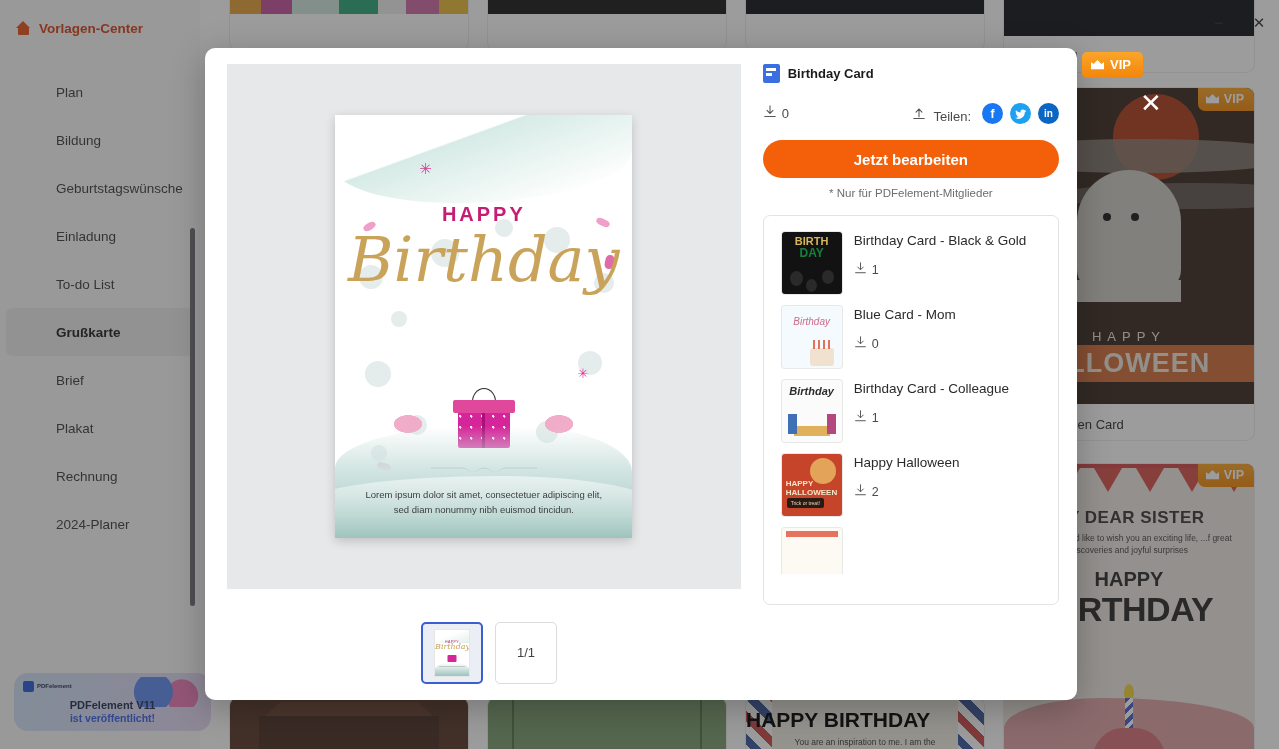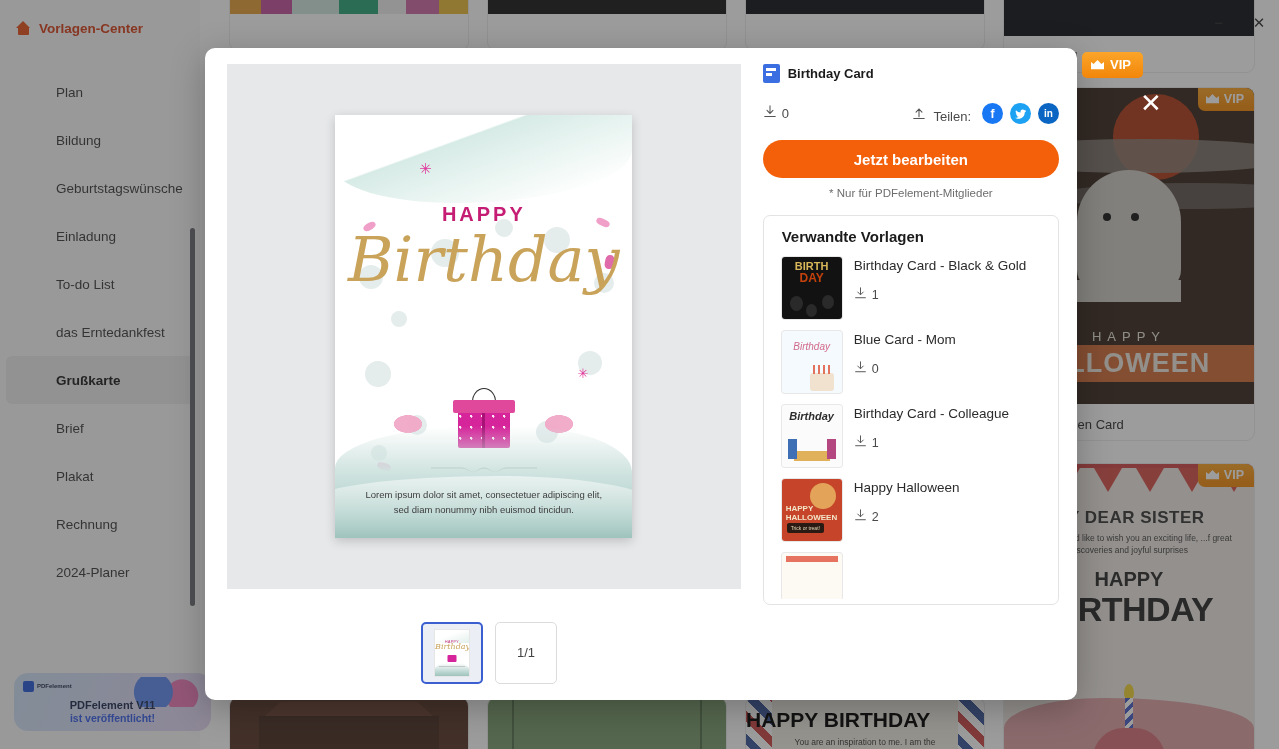--- a/index.html
+++ b/index.html
@@ -198,21 +198,21 @@
   .rel-list { overflow: hidden; height: calc(100% - 30px); }
   .rel-item { display: flex; gap: 12px; padding: 4px 14px 8px 18px; }
   .rel-thumb { width: 60px; height: 62px; border-radius: 3px; overflow: hidden; position: relative; flex: none; background: #eee; box-shadow: 0 0 0 1px #e8e8e8; }
   .rel-info { flex: 1; min-width: 0; }
   .rel-name { font-size: 13.5px; color: #2b2b2b; line-height: 1.35; }
   .rel-dl { margin-top: 12px; display: flex; align-items: center; gap: 5px; font-size: 12.5px; color: #4a4a4a; }
 
   
   .rt-bg-black { position: absolute; inset: 0; background: #121212; }
   .rt-bg-black .t1 { position: absolute; top: 4px; left: 0; right: 0; text-align: center; color: #d8b65a; font-size: 11px; font-weight: 800; line-height: 1; }
-  .rt-bg-black .t2 { position: absolute; top: 15px; left: 0; right: 0; text-align: center; color: #c2410c; font-size: 12px; font-weight: 800; line-height: 1; }
+  .rt-bg-black .t2 { position: absolute; top: 15px; left: 0; right: 0; text-align: center; color: #15803d; font-size: 12px; font-weight: 800; line-height: 1; }
   .rt-bg-black .bal { position: absolute; border-radius: 50%; background: #2a2a2a; }
   .rt-bg-blue { position: absolute; inset: 0; background: #f4fafd; }
   .rt-bg-blue .scr { position: absolute; top: 10px; left: 0; right: 0; text-align: center; color: #d06a8a; font-size: 10px; font-style: italic; }
   .rt-bg-blue .cake { position: absolute; bottom: 2px; right: 8px; width: 24px; height: 18px; background: #f0e2cf; border-radius: 3px; }
   .rt-bg-blue .cake::before { content: ""; position: absolute; left: 3px; top: -8px; right: 3px; height: 9px;
     background: repeating-linear-gradient(90deg,#e2725b 0 2px,transparent 2px 5px); }
   .rt-bg-coll { position: absolute; inset: 0; background: #fbfbfb; }
   .rt-bg-coll .scr { position: absolute; top: 5px; left: 0; right: 0; text-align: center; color: #2c2c2c; font-size: 11px; font-style: italic; font-weight: 700; }
   .rt-bg-coll .table { position: absolute; bottom: 6px; left: 12px; right: 12px; height: 10px; background: #e0b15a; }
   .rt-bg-coll .p1, .rt-bg-coll .p2 { position: absolute; bottom: 8px; width: 9px; height: 20px; }
@@ -405,23 +405,20 @@
           </div>
         <div class="nav-item">
             <span>Geburtstagswünsche</span>
           </div>
         <div class="nav-item">
             <span>Einladung</span>
           </div>
         <div class="nav-item">
             <span>To-do List</span>
           </div>
-        <div class="nav-item">
-            <span>das Erntedankfest</span>
-          </div>
         <div class="nav-item active">
             <span>Grußkarte</span>
           </div>
         <div class="nav-item">
             <span>Brief</span>
           </div>
         <div class="nav-item">
             <span>Plakat</span>
           </div>
         <div class="nav-item">
@@ -546,21 +543,20 @@
                 </svg>
             </span>
             <span class="soc li">in</span>
           </span>
         </div>
 
         <button class="edit-btn">Jetzt bearbeiten</button>
         <div class="note">* Nur für PDFelement-Mitglieder</div>
 
         <div class="related">
-          <div class="rel-title">Verwandte Vorlagen</div>
           <div class="rel-list">
 
             <div class="rel-item">
               <div class="rel-thumb">
                 <div class="rt-bg-black">
                   <div class="t1">BIRTH</div>
                   <div class="t2">DAY</div>
                   <div class="bal" style="left:8px; bottom:8px; width:13px; height:15px;"></div>
                   <div class="bal" style="left:24px; bottom:2px; width:11px; height:13px;"></div>
                   <div class="bal" style="right:8px; bottom:10px; width:12px; height:14px;"></div>

